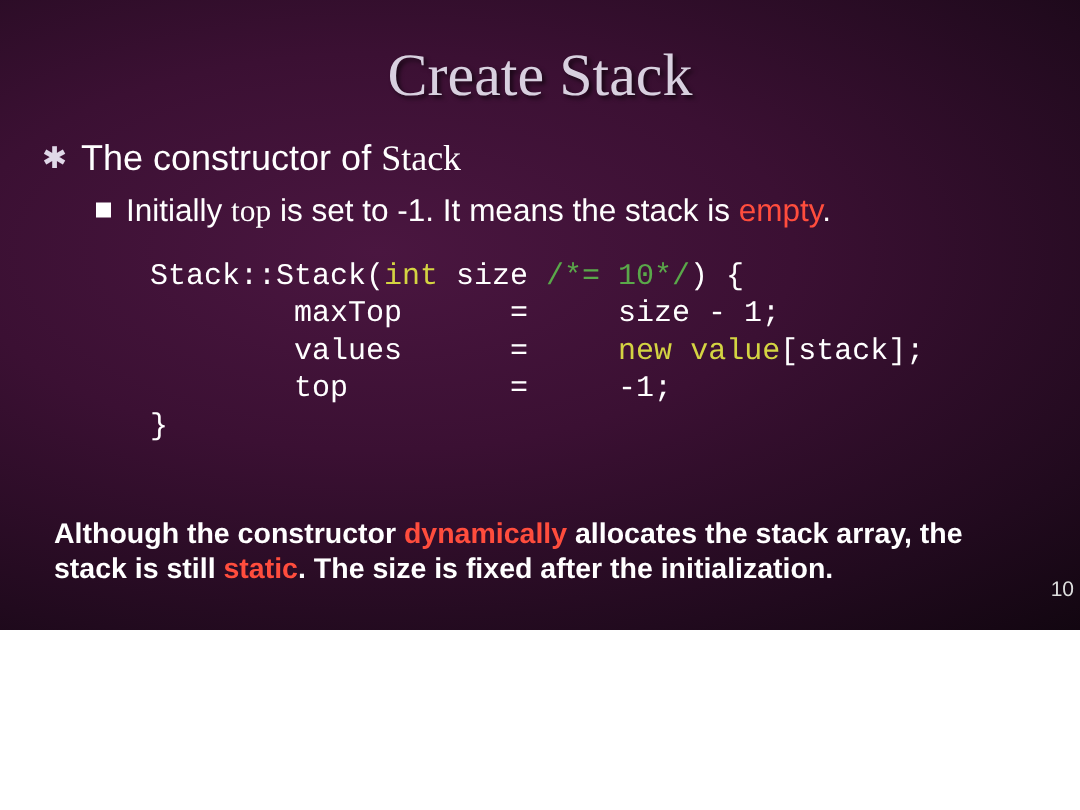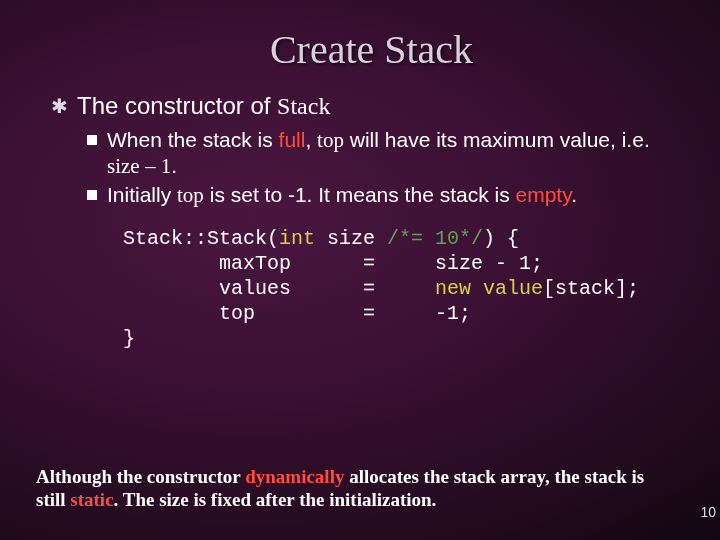--- a/index.html
+++ b/index.html
@@ -5,26 +5,25 @@
   html, body {
     margin: 0;
     padding: 0;
     width: 720px;
     height: 540px;
     overflow: hidden;
     font-family: Arial, Helvetica, sans-serif;
   }
   .slide {
     width: 720px;
-    height: 540px;
+    height: 420px;
     background: radial-gradient(ellipse 110% 90% at 35% 40%, #4a1640 0%, #3b1033 35%, #210a1e 70%, #0a0409 100%);
     position: relative;
     color: #fff;
     box-sizing: border-box;
-    padding-left: 23px;
   }
   .title {
     font-family: "Times New Roman", Times, serif;
     font-size: 40px;
     color: #d8d0df;
     text-align: center;
     padding-top: 26px;
     padding-bottom: 18px;
     text-shadow: 2px 2px 3px rgba(0,0,0,0.6);
     font-weight: 400;
@@ -83,21 +82,20 @@
   .kw { color: #d4d442; }
   .footer {
     position: absolute;
     left: 36px;
     right: 60px;
     bottom: 28px;
     font-size: 19px;
     line-height: 1.25;
     font-weight: bold;
     color: #fff;
-    font-family: Liberation Serif, serif;
   }
   .pagenum {
     position: absolute;
     right: 4px;
     bottom: 20px;
     font-size: 14px;
     color: #ddd;
   }
 </style>
 </head>
@@ -108,21 +106,20 @@
   <div class="title">Create Stack</div>
 
   <div class="body">
 
     <div class="l1">
       <span class="bullet-sym">✱</span>
       <span>The constructor of </span><span class="mono">Stack</span>
     </div>
 
     <div class="sub">
-        <div class="l2"><span>When the stack is </span><span class="emph">full</span><span>, </span><span class="mono">top</span><span> will have its maximum value, i.e. </span><span class="mono">size – 1</span><span>.</span></div>
         <div class="l2"><span>Initially </span><span class="mono">top</span><span> is set to -1. It means the stack is </span><span class="emph">empty</span><span>.</span></div>
       </div>
 
     <div class="code-block"><span>Stack::Stack(</span><span class="kw">int</span><span> size </span><span class="comment">/*= 10*/</span><span>) {</span>
 <span>        maxTop      =     size - 1;</span>
 <span>        values      =     </span><span class="kw">new</span><span> </span><span class="kw">value</span><span>[stack];</span>
 <span>        top         =     -1;</span>
 <span>}</span></div>
 
   </div>

